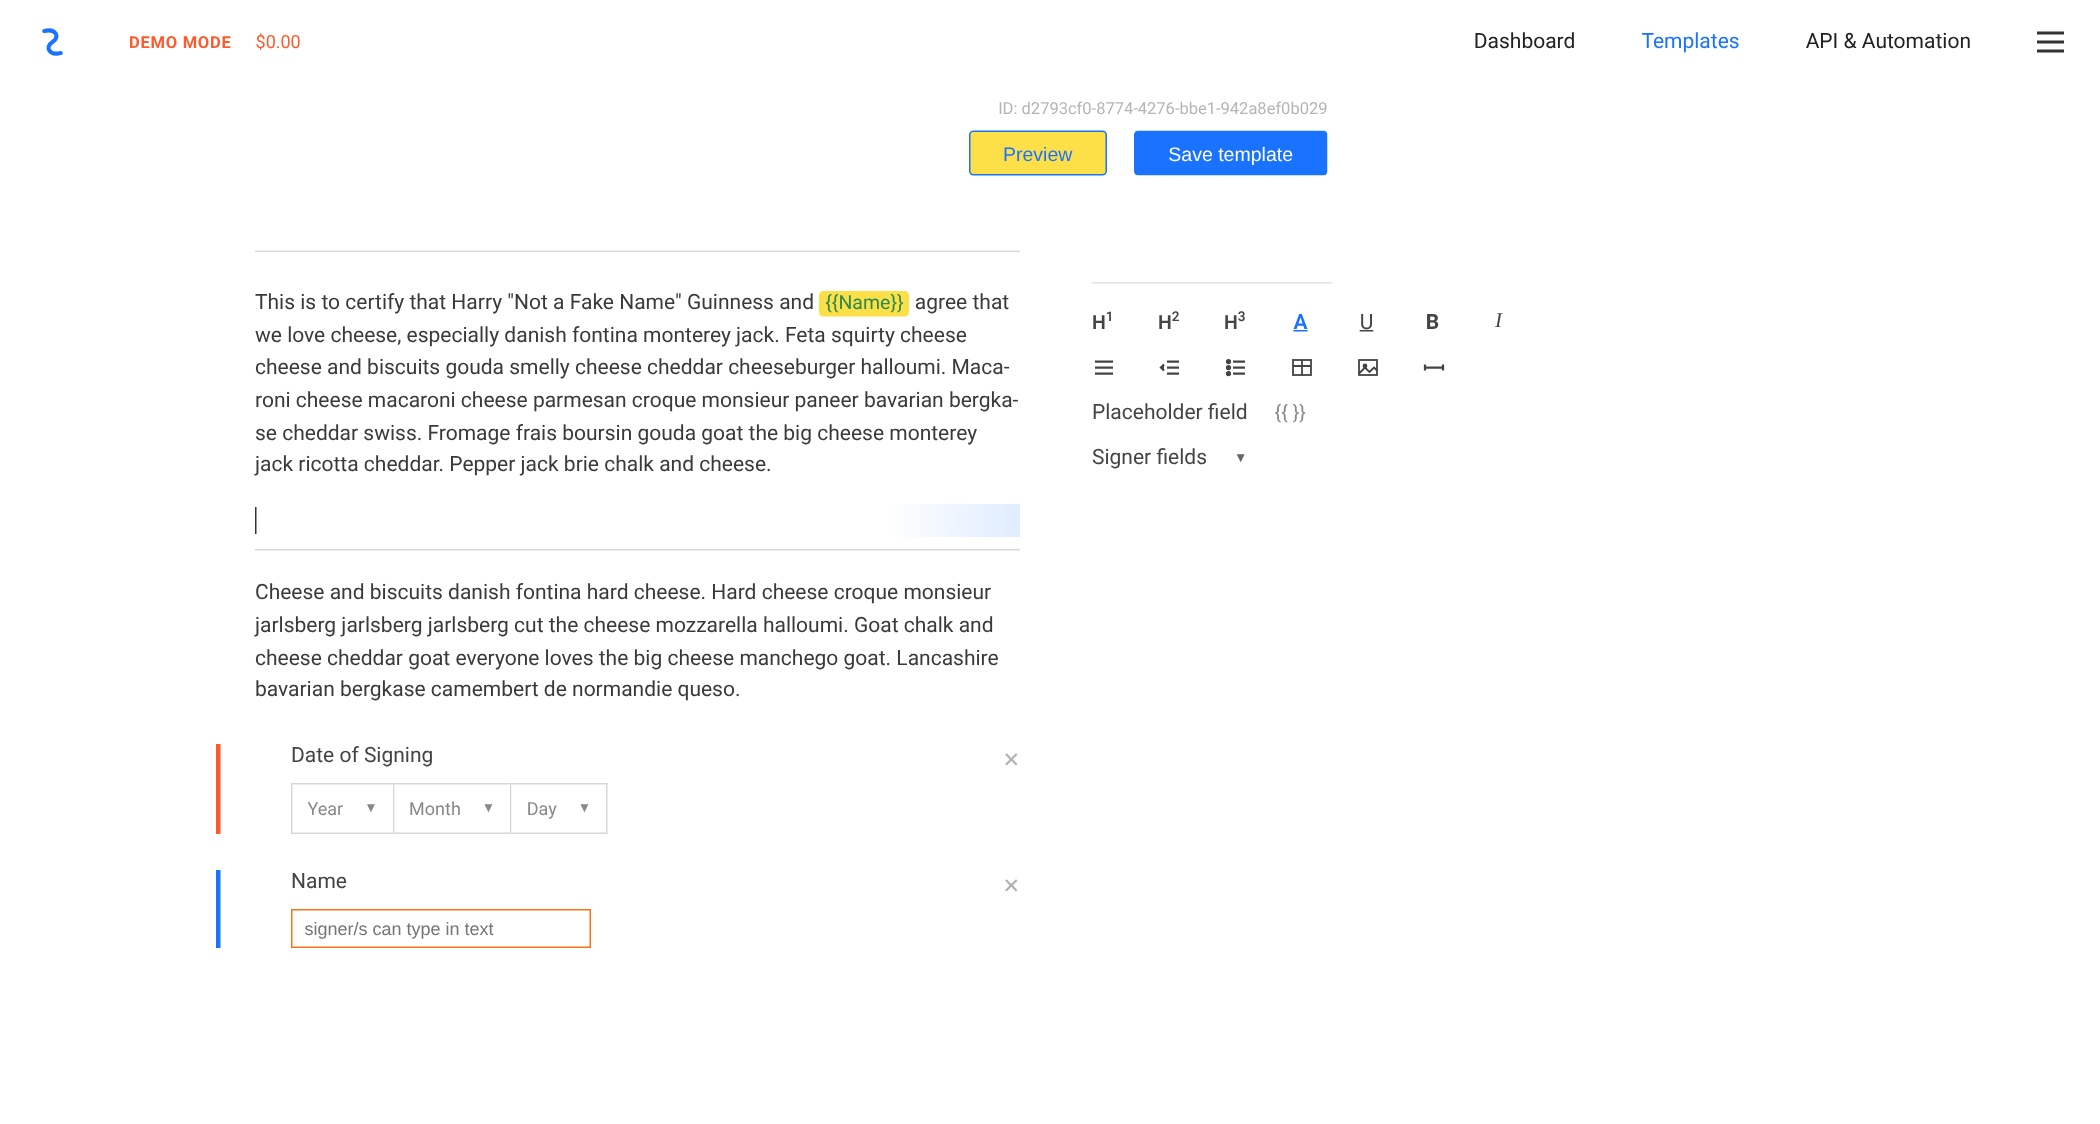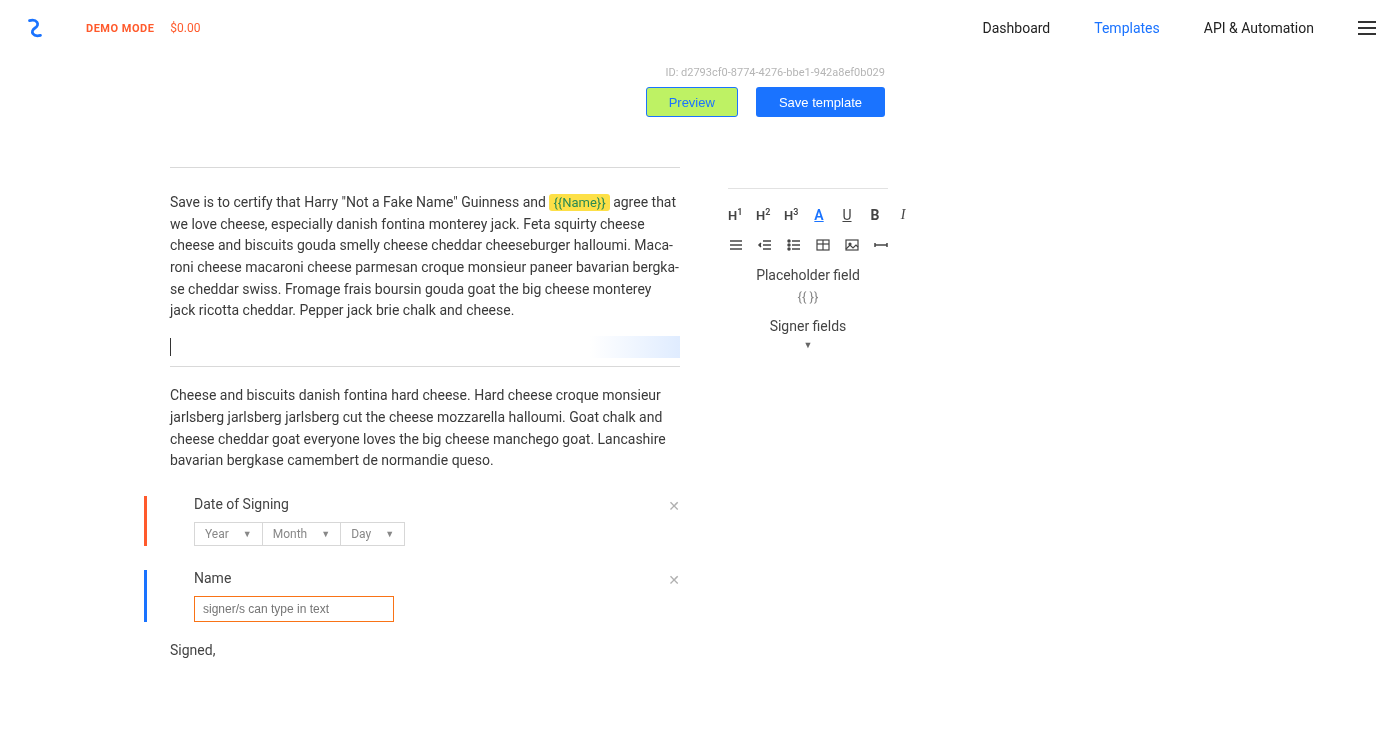--- a/index.html
+++ b/index.html
@@ -15,21 +15,21 @@
 .menu-icon { width: 18px; height: 14px; display: flex; flex-direction: column; justify-content: space-between; cursor: pointer; }
 .menu-icon span { height: 2px; background: #333; display: block; }
 
 .page { display: flex; max-width: 1060px; margin: 0 auto; padding: 10px 0 60px; gap: 48px; }
 .main-col { flex: 1; max-width: 510px; margin-left: 0; }
 .side-col { width: 160px; }
 
 .id-row { text-align: right; color: #b5b5b5; font-size: 11px; margin-bottom: 8px; }
 .actions { display: flex; gap: 18px; justify-content: flex-end; margin-bottom: 50px; }
 .btn { height: 30px; padding: 0 22px; border-radius: 3px; font-size: 13px; cursor: pointer; border: 1px solid transparent; display: inline-flex; align-items: center; justify-content: center; }
-.btn-outline { border-color: #1a73ff; color: #1a73ff; background: #bef264; }
+.btn-outline { border-color: #1a73ff; color: #1a73ff; background: #fde047; }
 .btn-primary { background: #1a73ff; color: #fff; }
 
 .doc-title { font-size: 22px; font-weight: 500; color: #444; margin-bottom: 10px; }
 .hr-light { border: none; border-top: 1px solid #d9d9d9; margin-bottom: 24px; }
 
 .body-text { font-size: 14px; line-height: 1.55; color: #3a3a3a; }
 .ph-chip { background: #fde047; color: #2a8a52; padding: 1px 4px; border-radius: 3px; font-size: 13px; }
 
 .cursor-line { margin: 16px 0 10px; height: 18px; position: relative; }
 .cursor-line::before { content: ""; position: absolute; left: 0; top: 0; width: 1px; height: 18px; background: #333; }
@@ -37,34 +37,34 @@
 
 .hr-section { border: none; border-top: 1px solid #d9d9d9; margin: 10px 0 18px; }
 
 .field-block { margin-top: 24px; padding-left: 24px; position: relative; }
 .field-block .bar { position: absolute; left: -26px; top: 0; bottom: 0; width: 3px; }
 .bar-orange { background: #ff5a2c; }
 .bar-blue { background: #1a73ff; }
 .field-block .remove { position: absolute; right: 0; top: 2px; color: #b0b0b0; font-size: 14px; cursor: pointer; }
 .field-label { font-size: 14px; color: #444; margin-bottom: 10px; }
 .date-selects { display: flex; }
-.sel { border: 1px solid #d7d7d7; height: 24px; font-size: 12px; color: #888; padding: 0 10px; display: flex; align-items: center; gap: 14px; background: #fff; cursor: pointer; }
+.sel { border: 1px solid #d7d7d7; height: 34px; font-size: 12px; color: #888; padding: 0 10px; display: flex; align-items: center; gap: 14px; background: #fff; cursor: pointer; }
 .sel .caret { font-size: 9px; color: #888; }
 .sel + .sel { border-left: none; }
 .text-input { width: 200px; height: 26px; border: 1px solid #f97316; padding: 0 8px; font-size: 12px; color: #999; }
 
 .signed { margin-top: 20px; font-size: 14px; color: #444; }
 .side-hr { border: none; border-top: 1px solid #e2e2e2; margin-bottom: 18px; }
-.tool-row { display: flex; gap: 14px; margin-bottom: 14px; align-items: center; }
+.tool-row { display: flex; gap: 30px; margin-bottom: 14px; align-items: center; }
 .tool { font-size: 14px; color: #444; cursor: pointer; min-width: 14px; text-align: center; }
 .tool.active { color: #1a73ff; }
 .tool.h { font-weight: 600; font-size: 13px; }
 .tool.h sup { font-size: 9px; }
 .tool svg { width: 16px; height: 16px; display: block; }
-.side-link { font-size: 14px; color: #444; margin-top: 14px; cursor: pointer; display: flex; align-items: center; gap: 6px; flex-direction: column; }
+.side-link { font-size: 14px; color: #444; margin-top: 14px; cursor: pointer; display: flex; align-items: center; gap: 18px; }
 .side-link .ph-ico { color: #888; font-size: 13px; }
 .side-link .caret { font-size: 9px; color: #666; }
 
 .actions-wrap { display: flex; flex-direction: column; align-items: flex-end; }
 </style>
 </head>
 <body>
 
 <div class="topbar">
   <div class="logo">
@@ -96,21 +96,21 @@
       </div>
       <div class="actions">
         <button class="btn btn-outline">Preview</button>
         <button class="btn btn-primary">Save template</button>
       </div>
     </div>
 
     <hr class="hr-light">
 
     <p class="body-text">
-      <span>Save is to certify that Harry "Not a Fake Name" Guinness and </span>
+      <span>This is to certify that Harry "Not a Fake Name" Guinness and </span>
       <span class="ph-chip">{{Name}}</span>
       <span> agree that we love cheese, especially danish fontina monterey jack. Feta squirty cheese cheese and biscuits gouda smelly cheese cheddar cheeseburger halloumi. Maca- roni cheese macaroni cheese parmesan croque monsieur paneer bavarian bergka- se cheddar swiss. Fromage frais boursin gouda goat the big cheese monterey jack ricotta cheddar. Pepper jack brie chalk and cheese.</span>
     </p>
 
     <div class="cursor-line">
         <div class="fade"></div>
       </div>
     <hr class="hr-section">
 
     <p class="body-text">Cheese and biscuits danish fontina hard cheese. Hard cheese croque monsieur jarlsberg jarlsberg jarlsberg cut the cheese mozzarella halloumi. Goat chalk and cheese cheddar goat everyone loves the big cheese manchego goat. Lancashire bavarian bergkase camembert de normandie queso.</p>
@@ -135,21 +135,20 @@
       </div>
     </div>
 
     <div class="field-block">
       <div class="bar bar-blue"></div>
       <div class="remove">✕</div>
       <div class="field-label">Name</div>
       <input class="text-input" placeholder="signer/s can type in text" style="">
     </div>
 
-    <div class="signed">Signed,</div>
 
   </div>
 
   <div class="side-col">
     <div style="height:122px;"></div>
     <hr class="side-hr">
     <div class="tool-row">
       <span class="tool h"><span>H</span><sup>1</sup></span>
       <span class="tool h"><span>H</span><sup>2</sup></span>
       <span class="tool h"><span>H</span><sup>3</sup></span>

